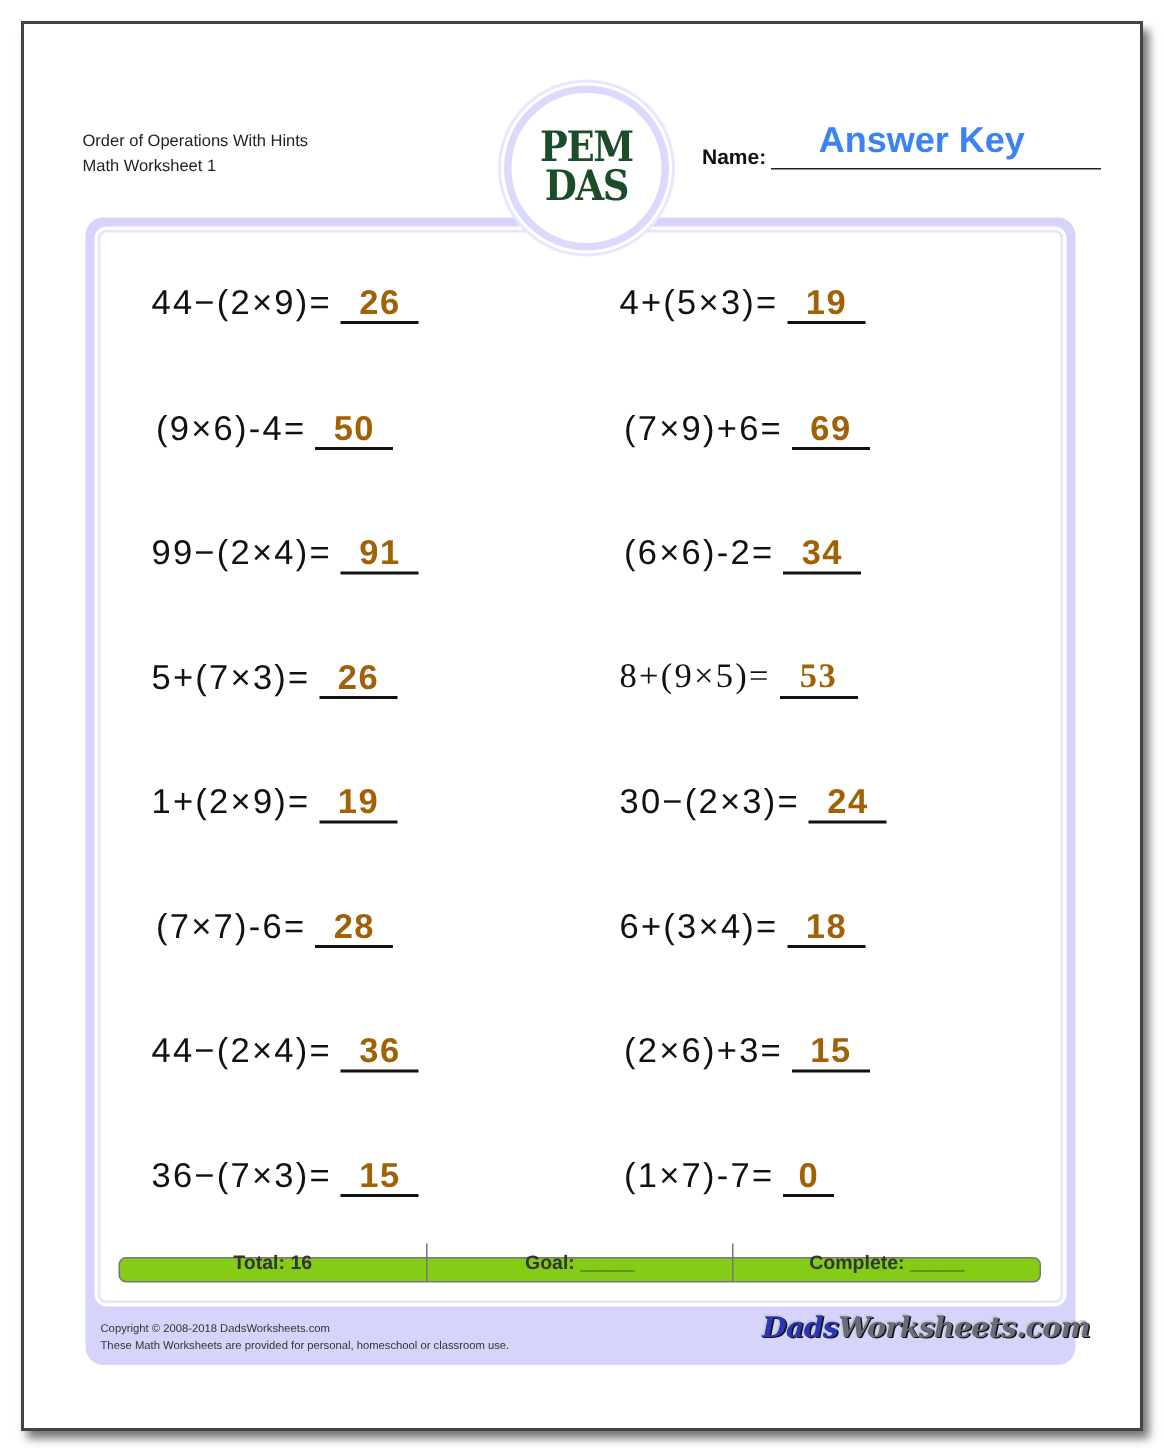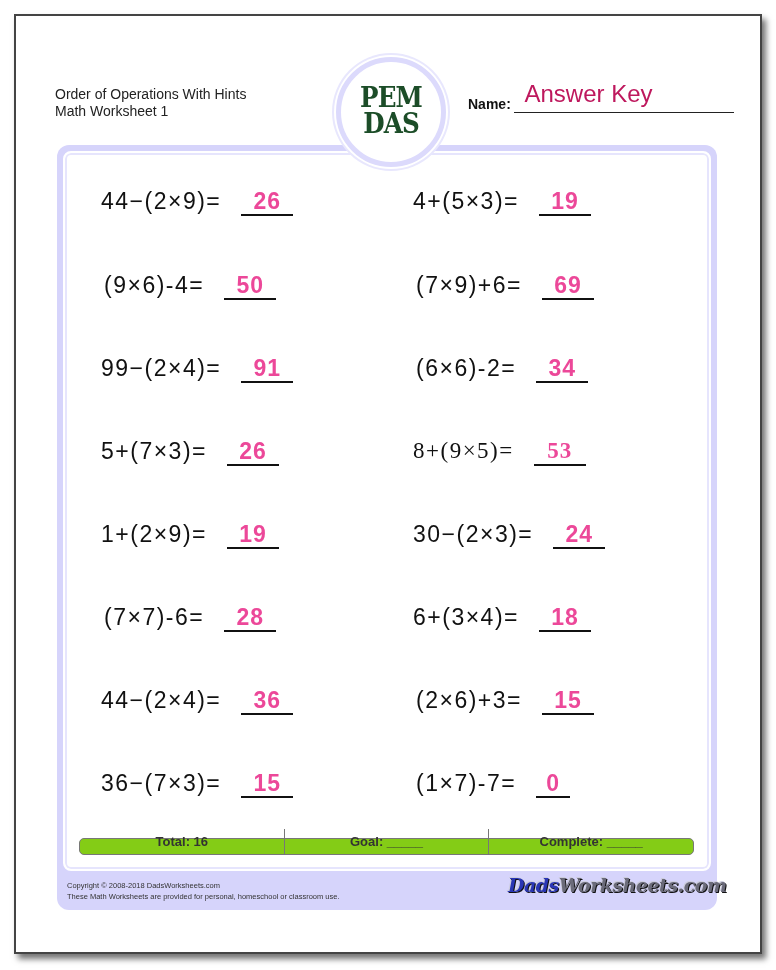--- a/index.html
+++ b/index.html
@@ -2,24 +2,24 @@
 <html><head>
 <meta charset="utf-8">
 <style>
   html, body { margin:0; padding:0; }
   body { width:776px; height:970px; background:#ffffff; position:relative; overflow:hidden; font-family:"Liberation Sans", sans-serif; }
   .page {
     position:absolute; left:14px; top:14px; width:748px; height:940px;
     background:#fff; border:2px solid #444; box-sizing:border-box;
     box-shadow: 4px 5px 6px rgba(0,0,0,0.55);
   }
-  .hdr-title { position:absolute; left:55px; top:86px; font-size:14px; line-height:17px; color:#222; }
+  .hdr-title { position:absolute; left:55px; top:86px; font-size:11px; line-height:17px; color:#222; }
   .name-label { position:absolute; left:468px; top:96px; font-size:14px; font-weight:bold; color:#111; }
   .name-line { position:absolute; left:514px; top:112px; width:220px; height:0; border-bottom:1.5px solid #222; }
-  .name-value { position:absolute; left:486px; top:80px; width:205px; text-align:center; font-size:24px; font-weight:normal; color:#be185d; }
+  .name-value { position:absolute; left:512px; top:80px; width:205px; text-align:center; font-size:24px; font-weight:bold; color:#3b82f6; }
 
   .frame {
     position:absolute; left:57px; top:145px; width:660px; height:765px;
     background:#d6d4fb; border-radius:12px; box-sizing:border-box;
   }
   .frame-inner {
     position:absolute; left:6px; top:6px; right:6px; height:716px;
     background:#fff; border-radius:8px; border:2px solid #fff; box-shadow: inset 0 0 0 2px #e6e5fd;
   }
   .logo-ring {
@@ -33,21 +33,21 @@
     font-family:"DejaVu Serif", serif; font-weight:bold; color:#1c4d28;
     font-size:28px; line-height:26px; letter-spacing:-1px; transform:scaleX(0.88);
   }
   .logo-l1 { top:23px; }
   .logo-l2 { top:49px; }
 
   .problem { position:absolute; font-size:23px; color:#111; white-space:nowrap; letter-spacing:1.5px; }
   .problem .expr { }
   .problem .blank {
     display:inline-block; border-bottom:2px solid #111; text-align:center;
-    color:#ec4899; font-weight:bold; letter-spacing:1px; padding:0 4px; margin-left:20px; line-height:26px;
+    color:#a16207; font-weight:bold; letter-spacing:1px; padding:0 4px; margin-left:6px; line-height:26px;
   }
   .w52 { width:44px; }
   .w36 { width:26px; }
 
   .totals {
     position:absolute; left:79px; top:838px; width:615px; height:17px;
     border:1px solid #777; border-radius:5px; background:#84cc16; box-sizing:border-box; display:flex;align-items:flex-end;
   }
   .totals .cell { flex:1; text-align:center; font-size:13px; font-weight:bold; color:#333; line-height:25px; border-right:1px solid #777; }
   .totals .cell:last-child { border-right:none; }

